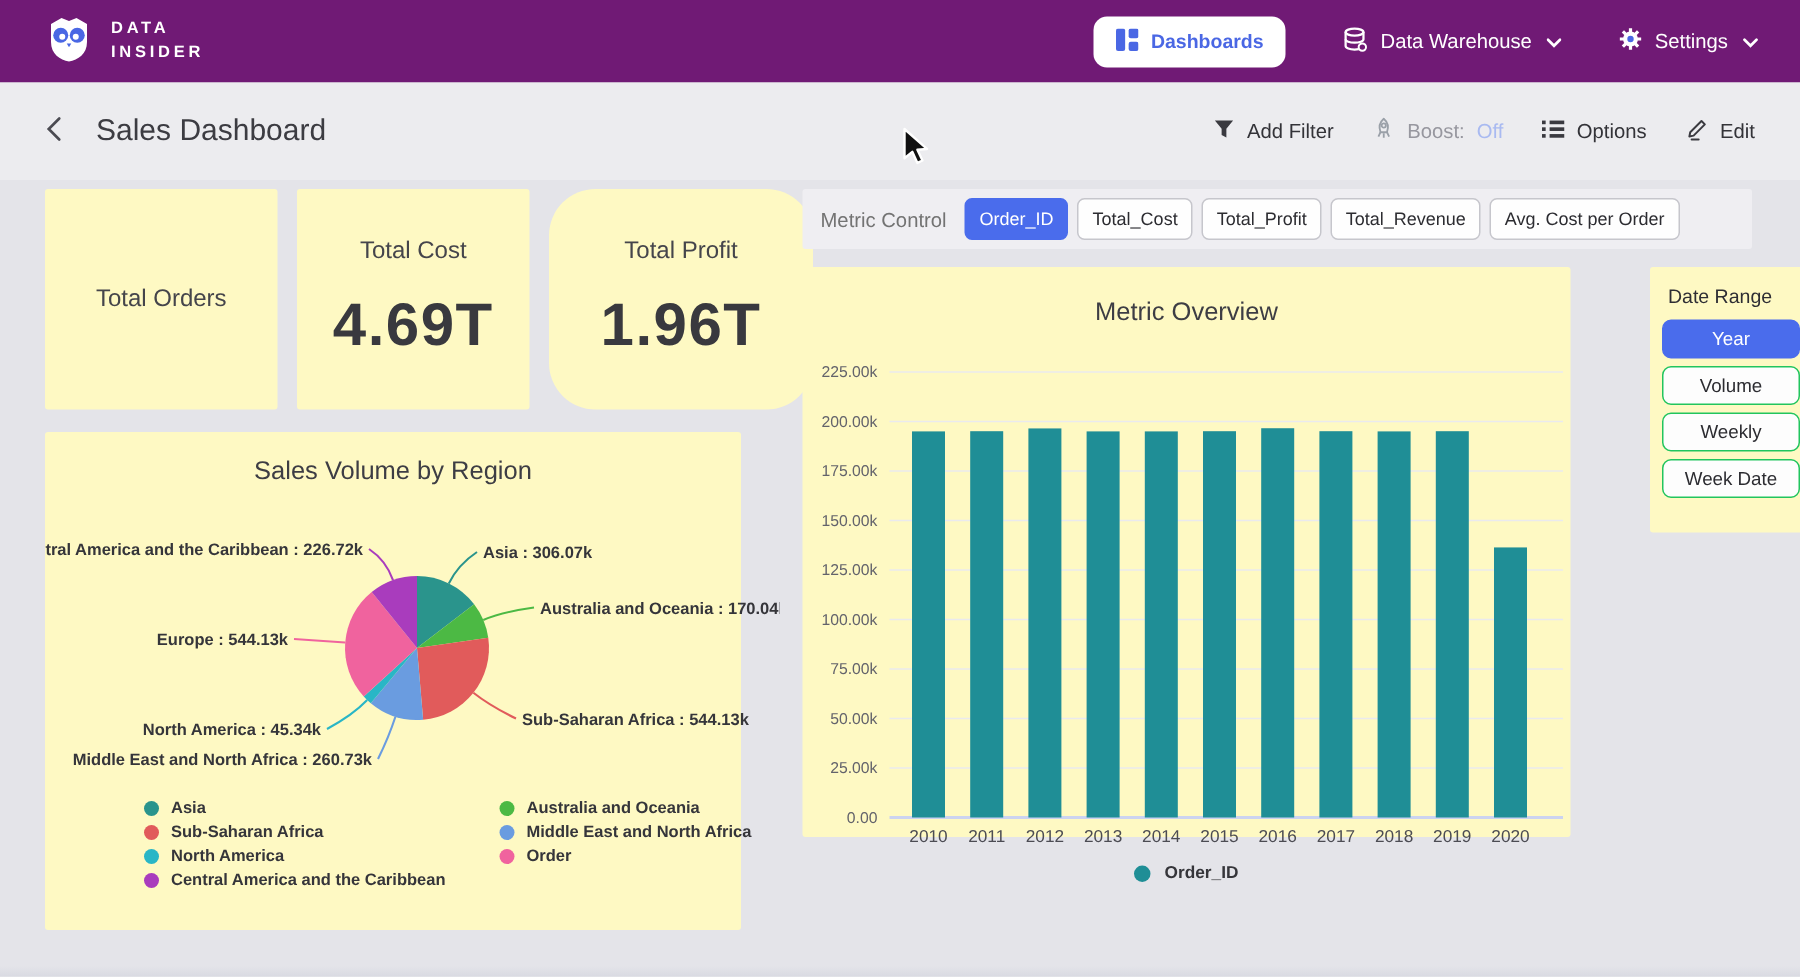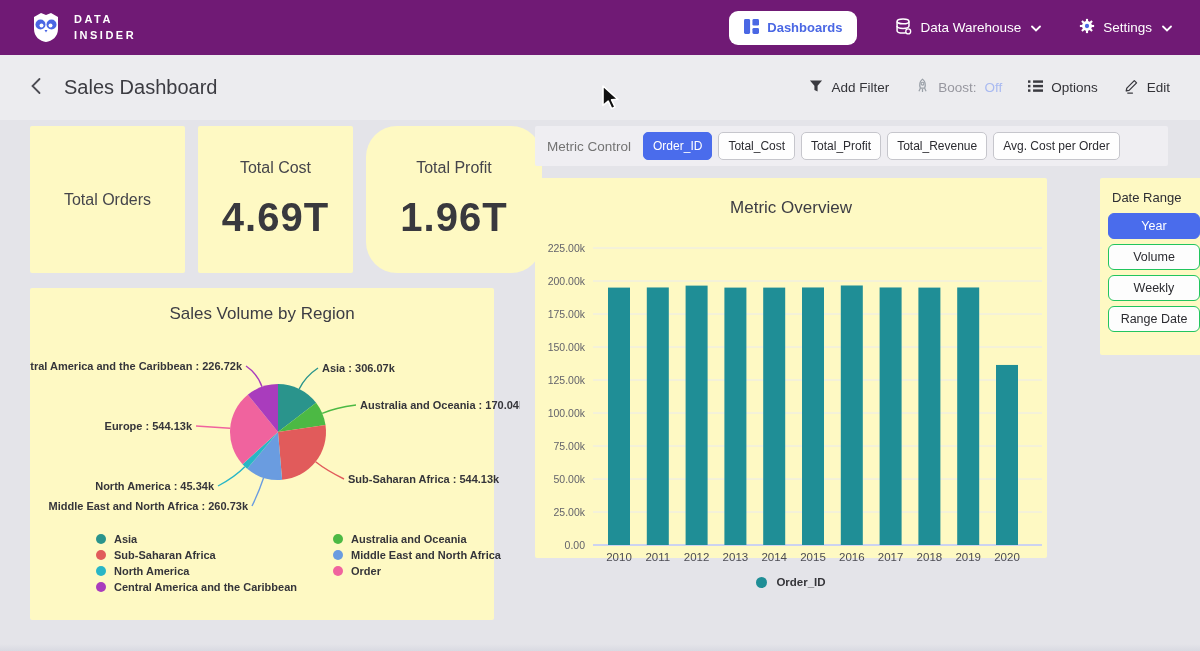--- a/index.html
+++ b/index.html
@@ -275,21 +275,21 @@
       <span class="lg-text">Order_ID</span>
     </div>
   </div>
 
   <div class="panel range-panel">
     <div class="range-label">Date Range</div>
     <div id="range-buttons">
         <button class="range-btn range-selected">Year</button>
         <button class="range-btn">Volume</button>
         <button class="range-btn">Weekly</button>
-        <button class="range-btn">Range Date</button>
+        <button class="range-btn">Week Date</button>
       </div>
   </div>
 
   <div class="panel pie-panel">
     <div class="panel-title">Sales Volume by Region</div>
     <svg id="pie-svg" width="490" height="332" viewBox="0 0 490 332" style="position:absolute; left:0; top:0;">
         <path d="M 248 144 L 248.0 96.0 A 48 48 0 0 1 286.1 114.8 Z" fill="#2a948c"></path>
         <path d="M 269.2 101.0 Q 275.4 88.4 288 80" fill="none" stroke="#2a948c" stroke-width="1.4"></path>
         <text x="292" y="84" text-anchor="start" font-size="11" font-weight="bold" fill="#35353a">Asia : 306.07k</text>
         <path d="M 248 144 L 286.1 114.8 A 48 48 0 0 1 295.5 137.1 Z" fill="#4cb944"></path>

